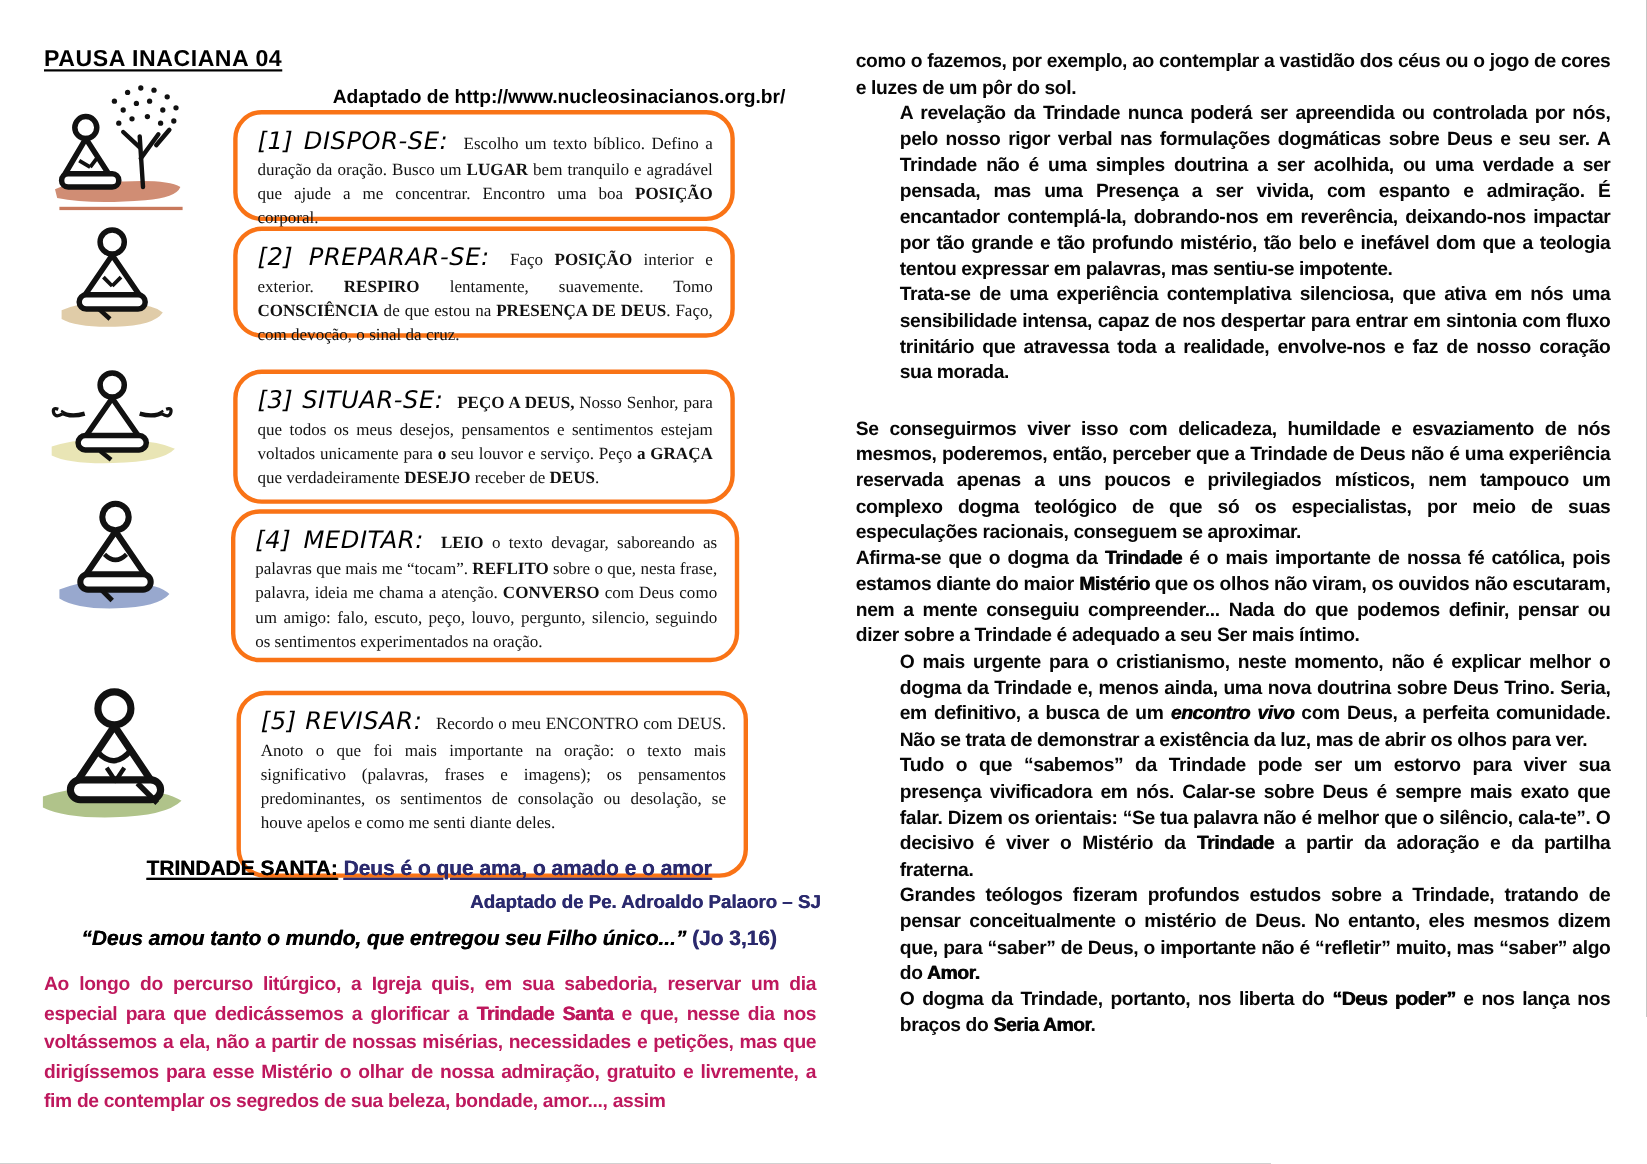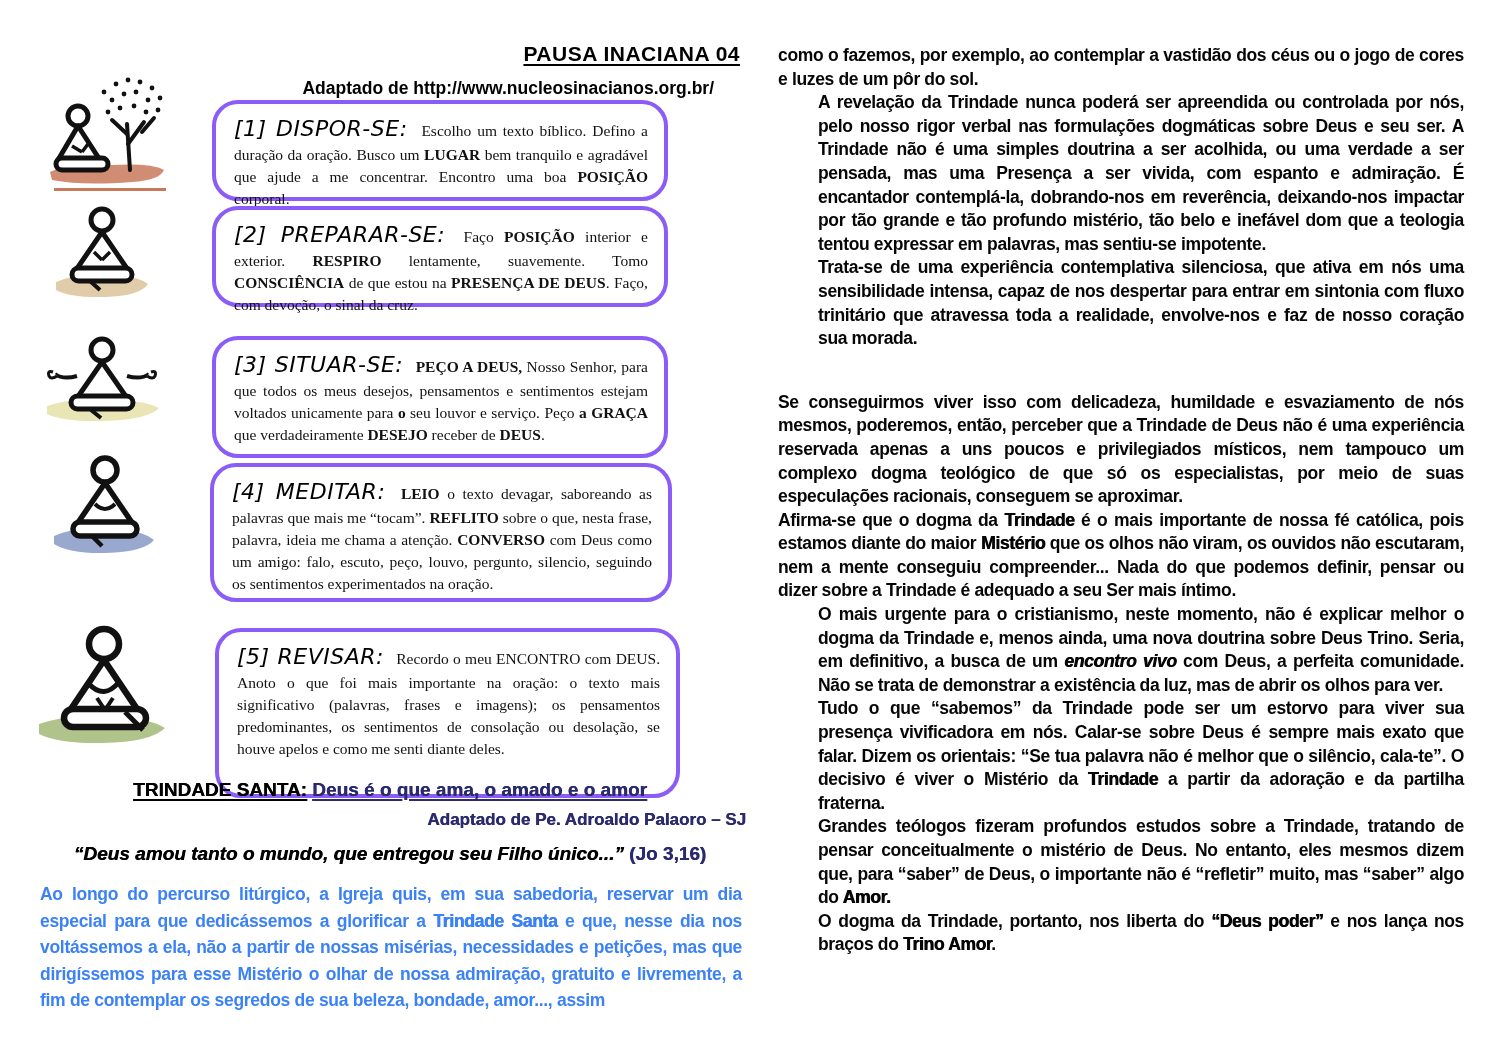--- a/index.html
+++ b/index.html
@@ -4,30 +4,30 @@
 <style>
   html,body{margin:0;padding:0;background:#888;}
   #page{
     position:relative;width:1497px;height:1058px;background:#ffffff;
     font-family:"Liberation Sans",sans-serif;color:#000;overflow:hidden;
     margin:0 auto;
   }
   
   .doc-header{position:absolute;left:40px;top:42px;width:700px;}
   .doc-title{
-    text-align:right;font-size:21px;font-weight:bold;letter-spacing:.5px;
+    text-align:left;font-size:21px;font-weight:bold;letter-spacing:.5px;
     text-decoration:underline;text-underline-offset:3px;
   }
   .doc-subtitle{
     text-align:right;padding-right:26px;font-size:17.5px;font-weight:bold;margin-top:12px;
   }
   
   .fig{position:absolute;}
   .stepbox{
-    position:absolute;border:4px solid #8b5cf6;border-radius:26px;background:#fff;
+    position:absolute;border:4px solid #f97316;border-radius:26px;background:#fff;
     padding:9px 16px 6px 18px;box-sizing:border-box;
     font-family:"Liberation Serif",serif;font-size:15.5px;line-height:1.42;
     text-align:justify;color:#111;
   }
   .stepbox .hdr{
     font-family:"DejaVu Sans",sans-serif;font-style:italic;font-size:22px;
     letter-spacing:.5px;padding-right:8px;color:#000;
   }
   .fig1{left:42px;top:70px;width:130px;height:132px;}
   .box1{left:212px;top:100px;width:456px;height:101px;}
@@ -44,27 +44,27 @@
     font-size:19px;font-weight:bold;}
   .sec-heading span{text-underline-offset:3px;}
   .sec-attrib{position:absolute;left:40px;top:810px;width:706px;text-align:right;
     font-size:17px;font-weight:bold;}
   .sec-quote{position:absolute;left:40px;top:843px;width:700px;text-align:center;
     font-size:19px;font-weight:bold;}
   .sec-intro{position:absolute;left:40px;top:881px;width:702px;}
   
   .bodytext{
     font-size:17.5px;font-weight:bold;letter-spacing:-0.3px;line-height:26.5px;
-    text-align:justify;color:#3b82f6;
+    text-align:justify;color:#be185d;
   }
   .rcol{position:absolute;left:778px;top:44px;width:686px;}
   .rcol p{margin:0;font-size:17.5px;font-weight:bold;letter-spacing:-0.35px;
     line-height:23.6px;text-align:justify;color:#060606;}
   .rcol p.indent{margin-left:40px;}
-  .rcol p.gap{margin-top:40px;}
+  .rcol p.gap{margin-top:27px;}
   
   .sb{font-weight:bold;}
   .rcol .sb,.sec-intro .sb{text-shadow:0.6px 0 0 currentColor;}
   .sec-quote .sb,.sec-heading .sb,.sec-attrib{text-shadow:0.4px 0 0 currentColor;}
   svg{display:block;}
 </style>
 </head>
 <body>
 
 <div id="page">
@@ -188,16 +188,16 @@
 
   <div class="rcol">
     <p><span>como o fazemos, por exemplo, ao contemplar a vastidão dos céus ou o jogo de cores e luzes de um pôr do sol.</span></p>
     <p class="indent"><span>A revelação da Trindade nunca poderá ser apreendida ou controlada por nós, pelo nosso rigor verbal nas formulações dogmáticas sobre Deus e seu ser. A Trindade não é uma simples doutrina a ser acolhida, ou uma verdade a ser pensada, mas uma Presença a ser vivida, com espanto e admiração. É encantador contemplá-la, dobrando-nos em reverência, deixando-nos impactar por tão grande e tão profundo mistério, tão belo e inefável dom que a teologia tentou expressar em palavras, mas sentiu-se impotente.</span></p>
     <p class="indent"><span>Trata-se de uma experiência contemplativa silenciosa, que ativa em nós uma sensibilidade intensa, capaz de nos despertar para entrar em sintonia com fluxo trinitário que atravessa toda a realidade, envolve-nos e faz de nosso coração sua morada.</span></p>
     <p class="gap"><span>Se conseguirmos viver isso com delicadeza, humildade e esvaziamento de nós mesmos, poderemos, então, perceber que a Trindade de Deus não é uma experiência reservada apenas a uns poucos e privilegiados místicos, nem tampouco um complexo dogma teológico de que só os especialistas, por meio de suas especulações racionais, conseguem se aproximar.</span></p>
     <p><span>Afirma-se que o dogma da </span><span class="sb">Trindade</span><span> é o mais importante de nossa fé católica, pois estamos diante do maior </span><span class="sb">Mistério</span><span> que os olhos não viram, os ouvidos não escutaram, nem a mente conseguiu compreender... Nada do que podemos definir, pensar ou dizer sobre a Trindade é adequado a seu Ser mais íntimo.</span></p>
     <p class="indent"><span>O mais urgente para o cristianismo, neste momento, não é explicar melhor o dogma da Trindade e, menos ainda, uma nova doutrina sobre Deus Trino. Seria, em definitivo, a busca de um </span><span class="sb" style="font-style: italic;">encontro vivo</span><span> com Deus, a perfeita comunidade. Não se trata de demonstrar a existência da luz, mas de abrir os olhos para ver.</span></p>
     <p class="indent"><span>Tudo o que “sabemos” da Trindade pode ser um estorvo para viver sua presença vivificadora em nós. Calar-se sobre Deus é sempre mais exato que falar. Dizem os orientais: “Se tua palavra não é melhor que o silêncio, cala-te”. O decisivo é viver o Mistério da </span><span class="sb">Trindade</span><span> a partir da adoração e da partilha fraterna.</span></p>
     <p class="indent"><span>Grandes teólogos fizeram profundos estudos sobre a Trindade, tratando de pensar conceitualmente o mistério de Deus. No entanto, eles mesmos dizem que, para “saber” de Deus, o importante não é “refletir” muito, mas “saber” algo do </span><span class="sb">Amor.</span></p>
-    <p class="indent"><span>O dogma da Trindade, portanto, nos liberta do </span><span class="sb">“Deus poder”</span><span> e nos lança nos braços do </span><span class="sb">Trino Amor</span><span>.</span></p>
+    <p class="indent"><span>O dogma da Trindade, portanto, nos liberta do </span><span class="sb">“Deus poder”</span><span> e nos lança nos braços do </span><span class="sb">Seria Amor</span><span>.</span></p>
   </div>
 
 </div>
 
 </body></html>

